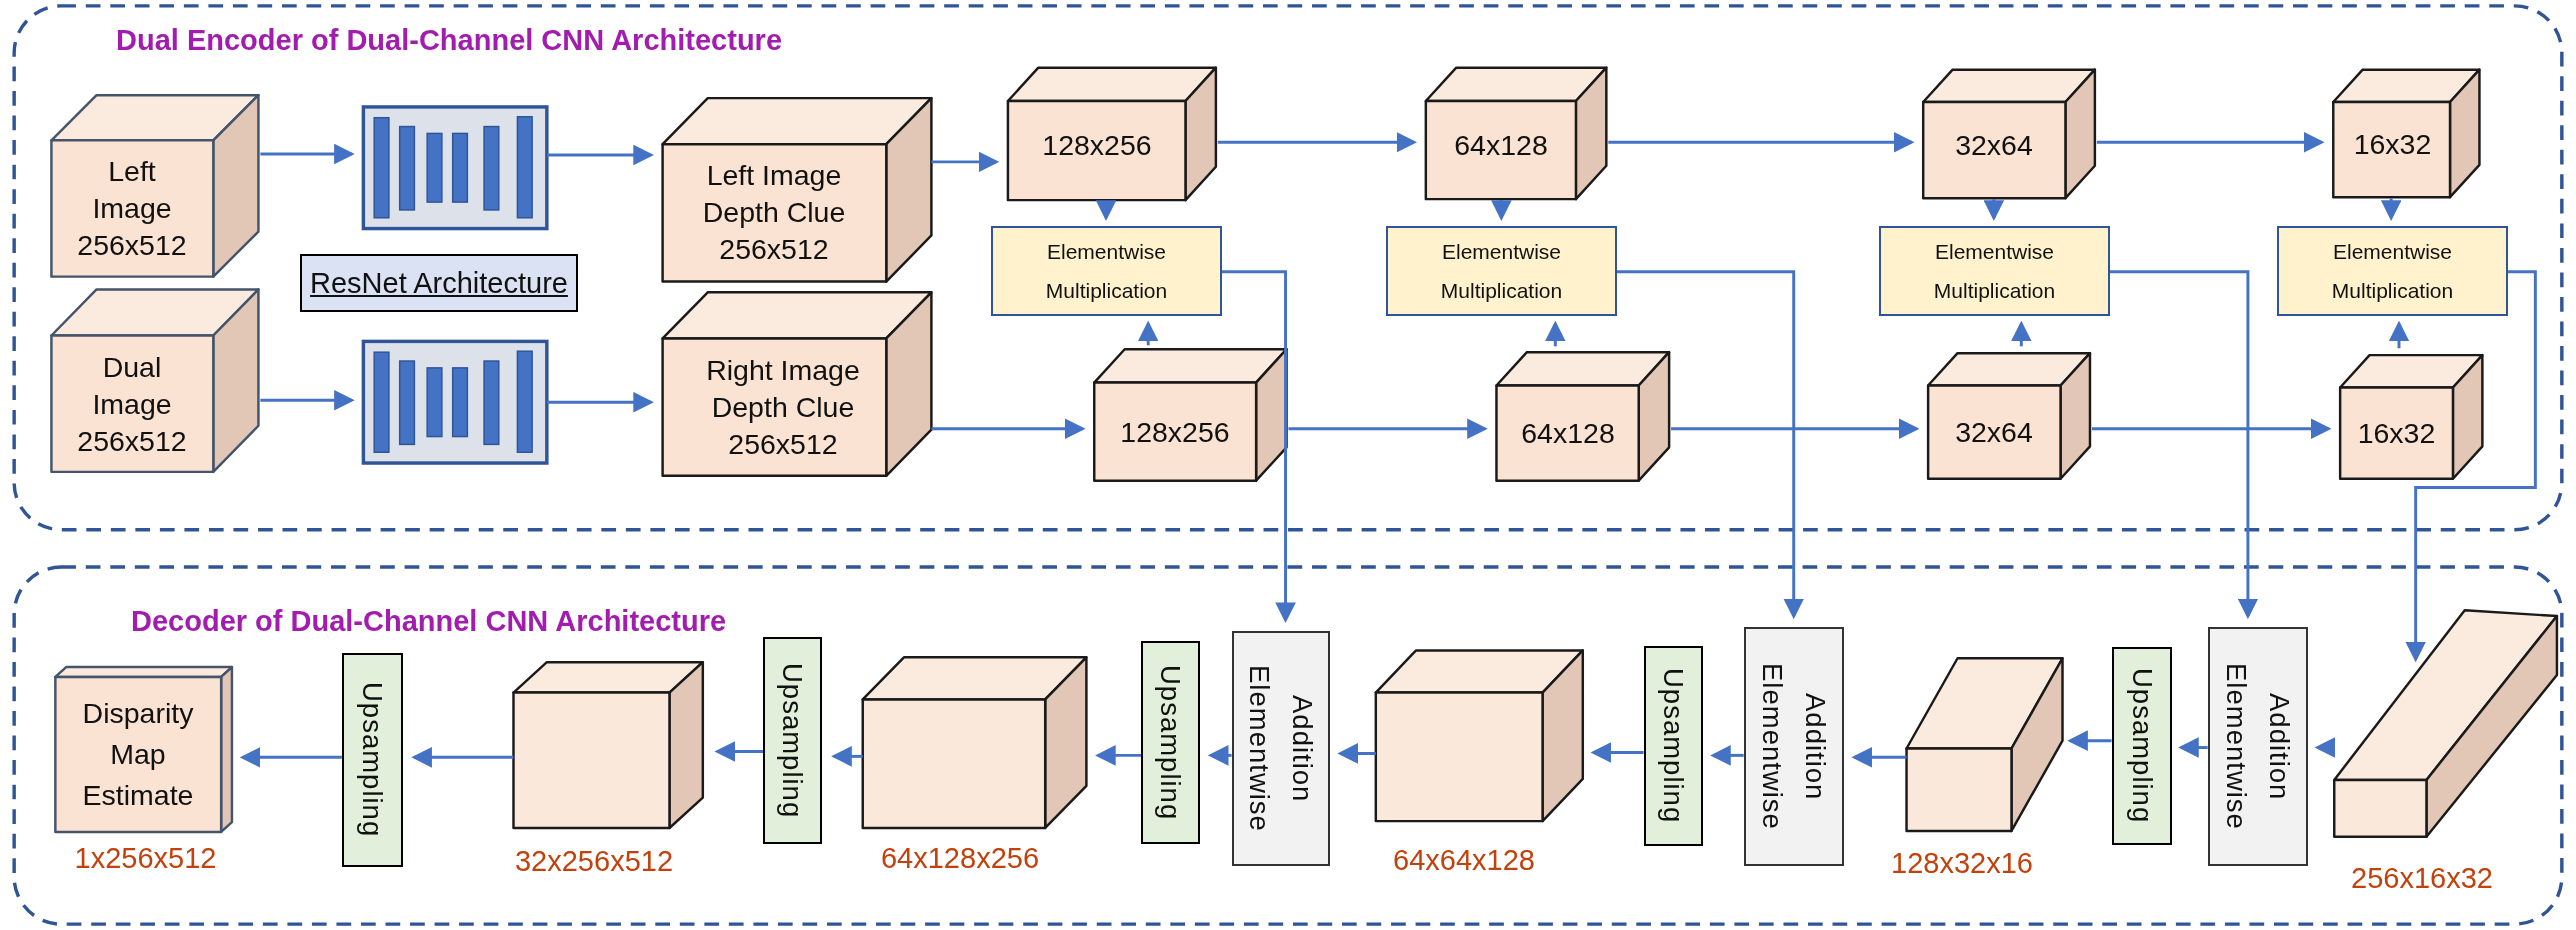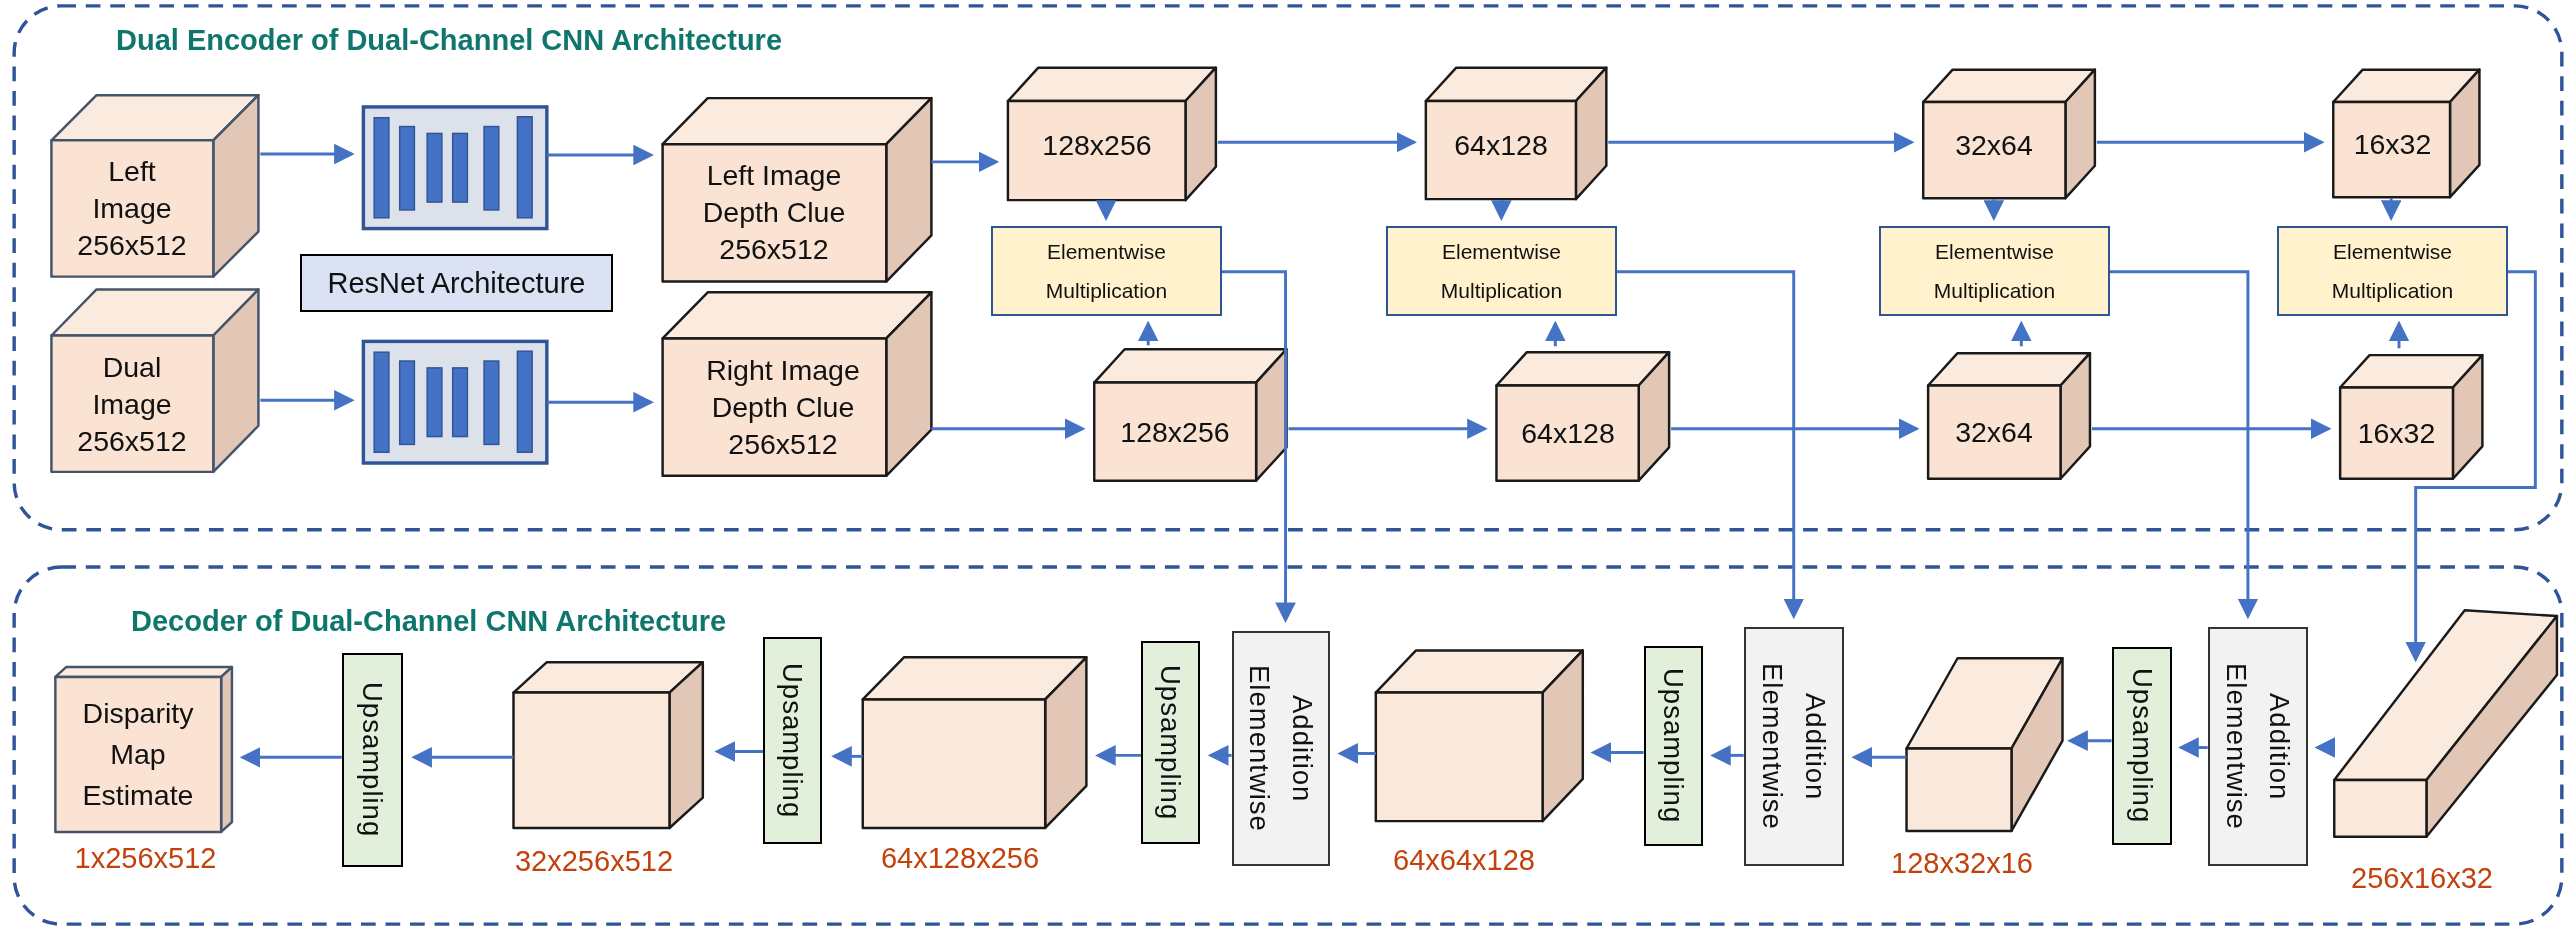--- a/index.html
+++ b/index.html
@@ -3,21 +3,21 @@
 <meta charset="utf-8">
 <style>
   html,body{margin:0;padding:0;background:#fff;}
   body{width:2576px;height:930px;position:relative;overflow:hidden;
        font-family:"Liberation Sans", sans-serif;color:#111;}
   .abs{position:absolute;}
   .lbl{display:flex;align-items:center;justify-content:center;text-align:center;
        white-space:pre-line;font-size:28.5px;line-height:37px;color:#111;}
   .dimlbl{display:flex;align-items:center;justify-content:center;text-align:center;
        font-size:29px;color:#c2410c;white-space:pre-line;}
-  .title{font-weight:bold;font-size:29px;color:#0f766e;white-space:nowrap;}
+  .title{font-weight:bold;font-size:29px;color:#a21caf;white-space:nowrap;}
   .flatbox{box-sizing:border-box;display:flex;align-items:center;justify-content:center;
        text-align:center;white-space:pre-line;}
   .fusion{background:#FFF2CC;border:2.9px solid #2F5597;font-size:21px;line-height:39px;}
   .resnetlbl{background:#DAE2F3;border:2px solid #000;font-size:29px;}
   .upsample{background:#E2EFDA;border:2px solid #000;}
   .addition{background:#F2F2F2;border:2px solid #333;}
   .vtext{writing-mode:vertical-lr;text-orientation:mixed;font-size:27.5px;line-height:43px;
        white-space:pre-line;letter-spacing:1px;}
   svg{position:absolute;left:0;top:0;}
 </style>
@@ -216,21 +216,21 @@
 <div class="abs lbl" style="left:1008px;top:101px;width:178px;height:88px;">128x256</div>
 <div class="abs lbl" style="left:1426px;top:101px;width:150px;height:88px;">64x128</div>
 <div class="abs lbl" style="left:1923px;top:102px;width:142px;height:86px;">32x64</div>
 <div class="abs lbl" style="left:2334px;top:102px;width:117px;height:84px;">16x32</div>
 
 <div class="abs lbl" style="left:1094px;top:383px;width:162px;height:98px;">128x256</div>
 <div class="abs lbl" style="left:1497px;top:386px;width:142px;height:95px;">64x128</div>
 <div class="abs lbl" style="left:1928px;top:386px;width:132px;height:93px;">32x64</div>
 <div class="abs lbl" style="left:2340px;top:388px;width:113px;height:91px;">16x32</div>
 
-<div class="abs flatbox resnetlbl" style="left:300px;top:254px;width:313px;height:58px;">ResNet Architecture</div>
+<div class="abs flatbox resnetlbl" style="left:300px;top:254px;width:278px;height:58px;text-decoration:underline;">ResNet Architecture</div>
 
 <div class="abs flatbox fusion" style="left:991px;top:226px;width:231px;height:90px;">Elementwise
 Multiplication</div>
 <div class="abs flatbox fusion" style="left:1386px;top:226px;width:231px;height:90px;">Elementwise
 Multiplication</div>
 <div class="abs flatbox fusion" style="left:1879px;top:226px;width:231px;height:90px;">Elementwise
 Multiplication</div>
 <div class="abs flatbox fusion" style="left:2277px;top:226px;width:231px;height:90px;">Elementwise
 Multiplication</div>
 

